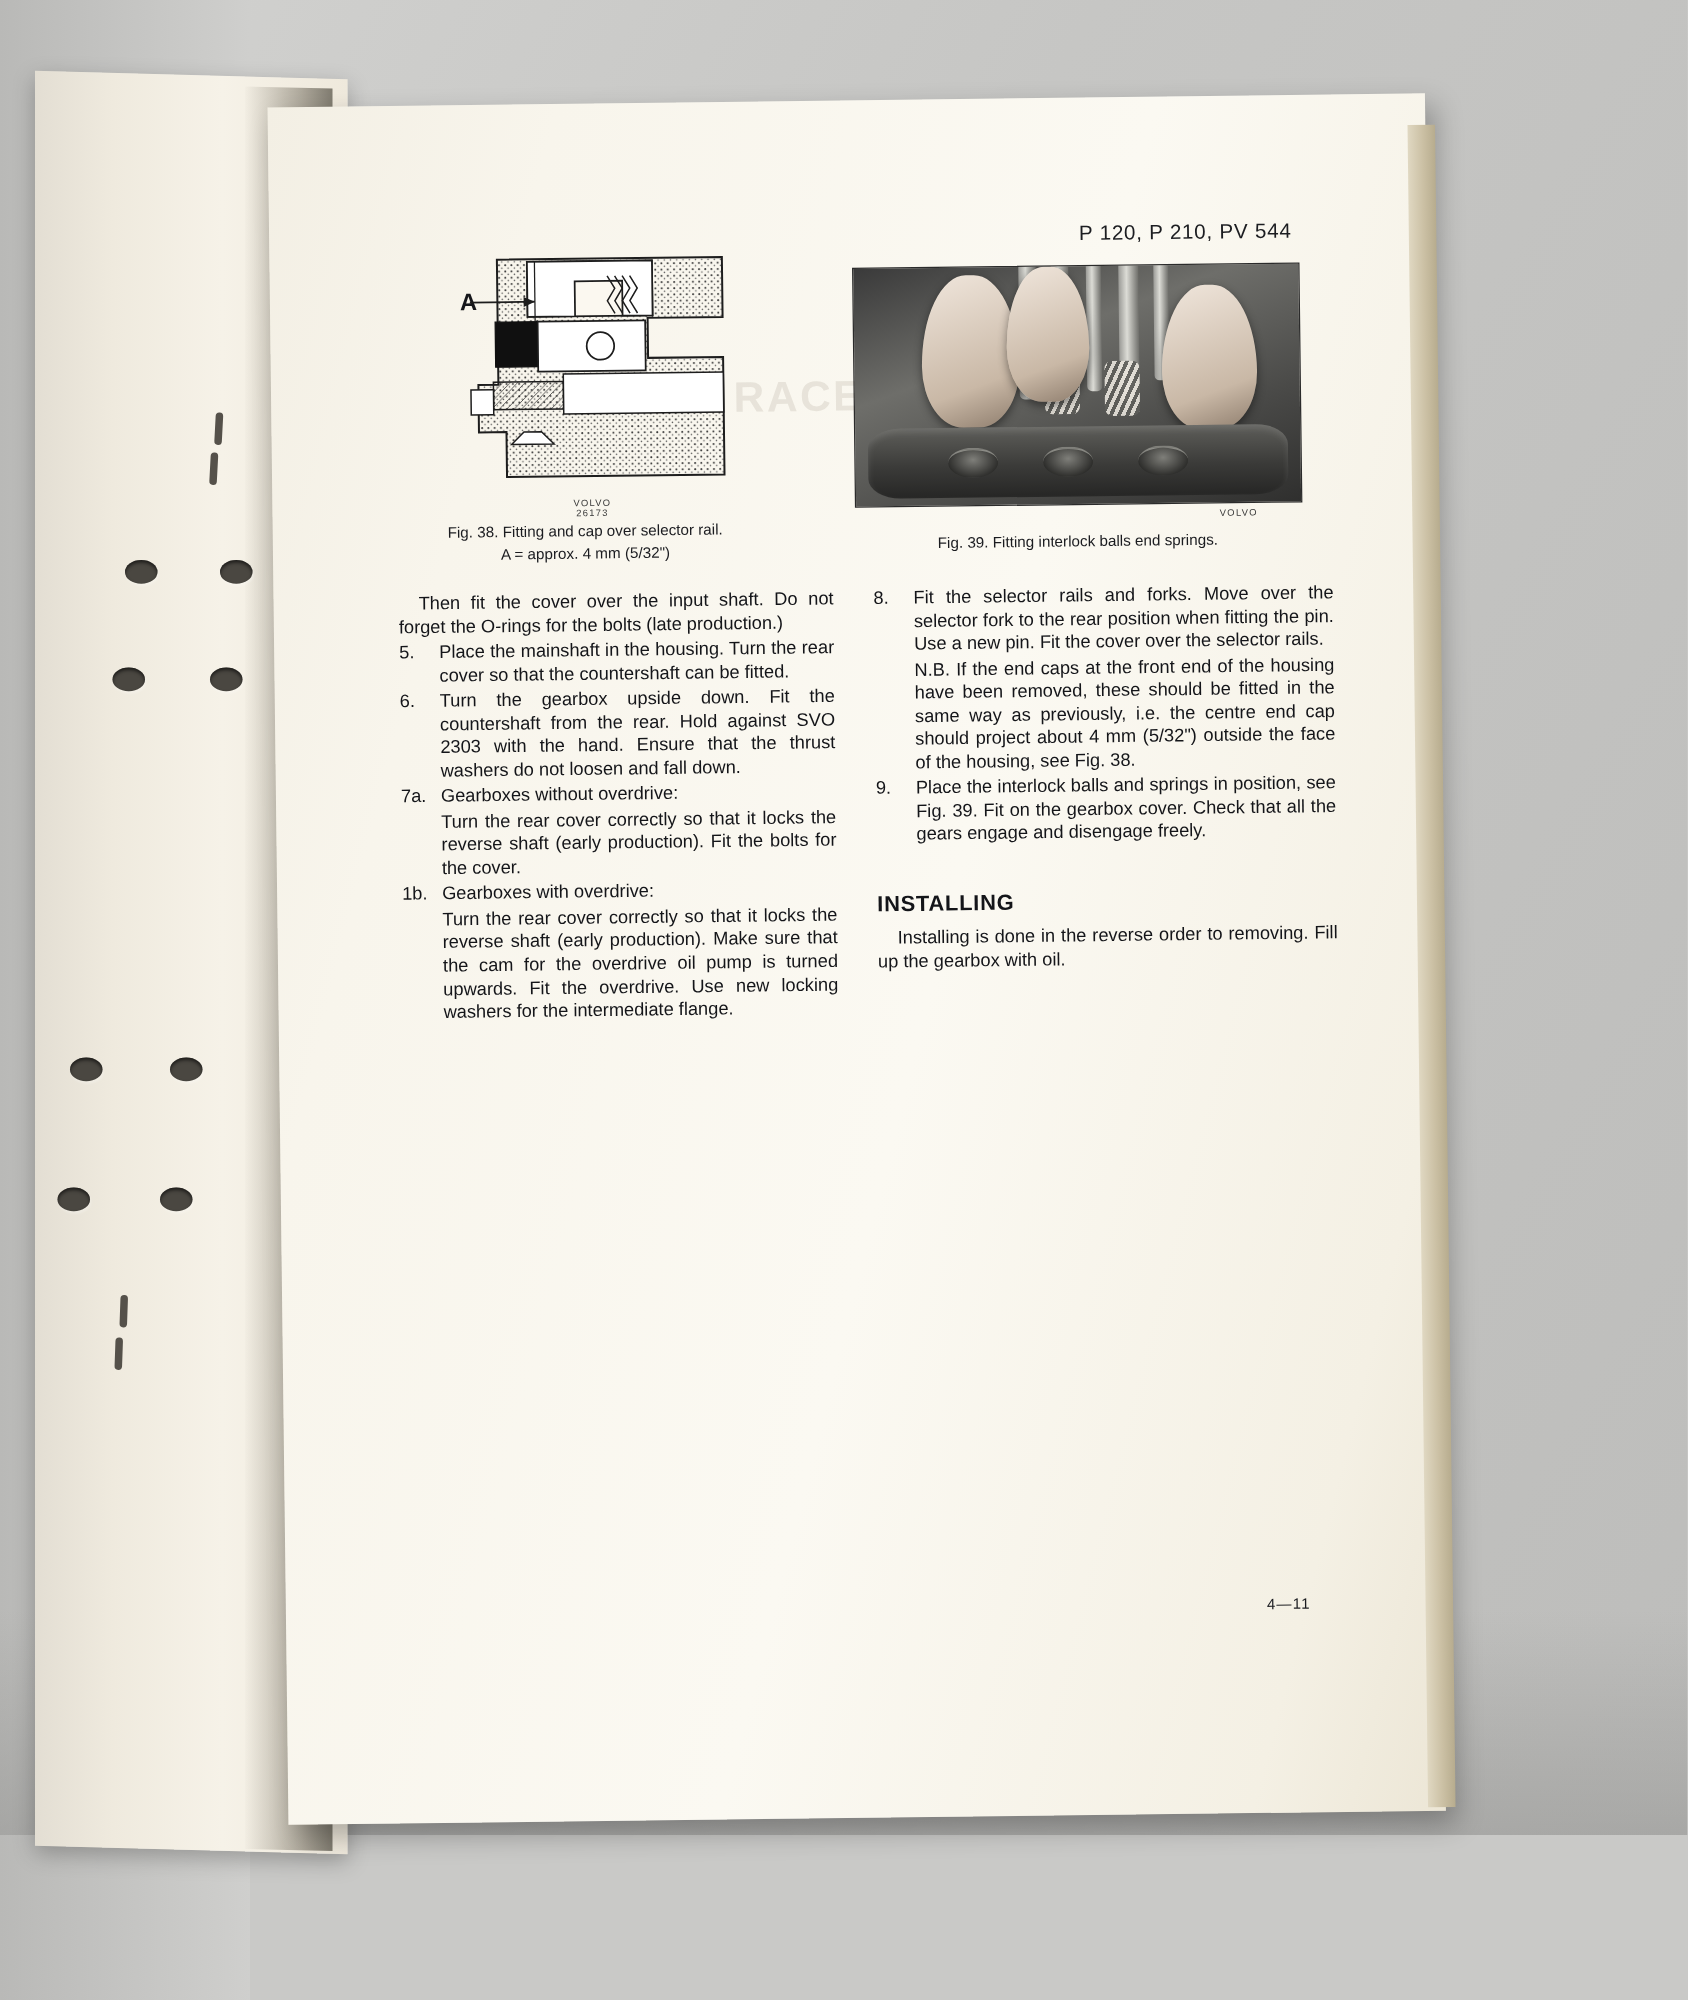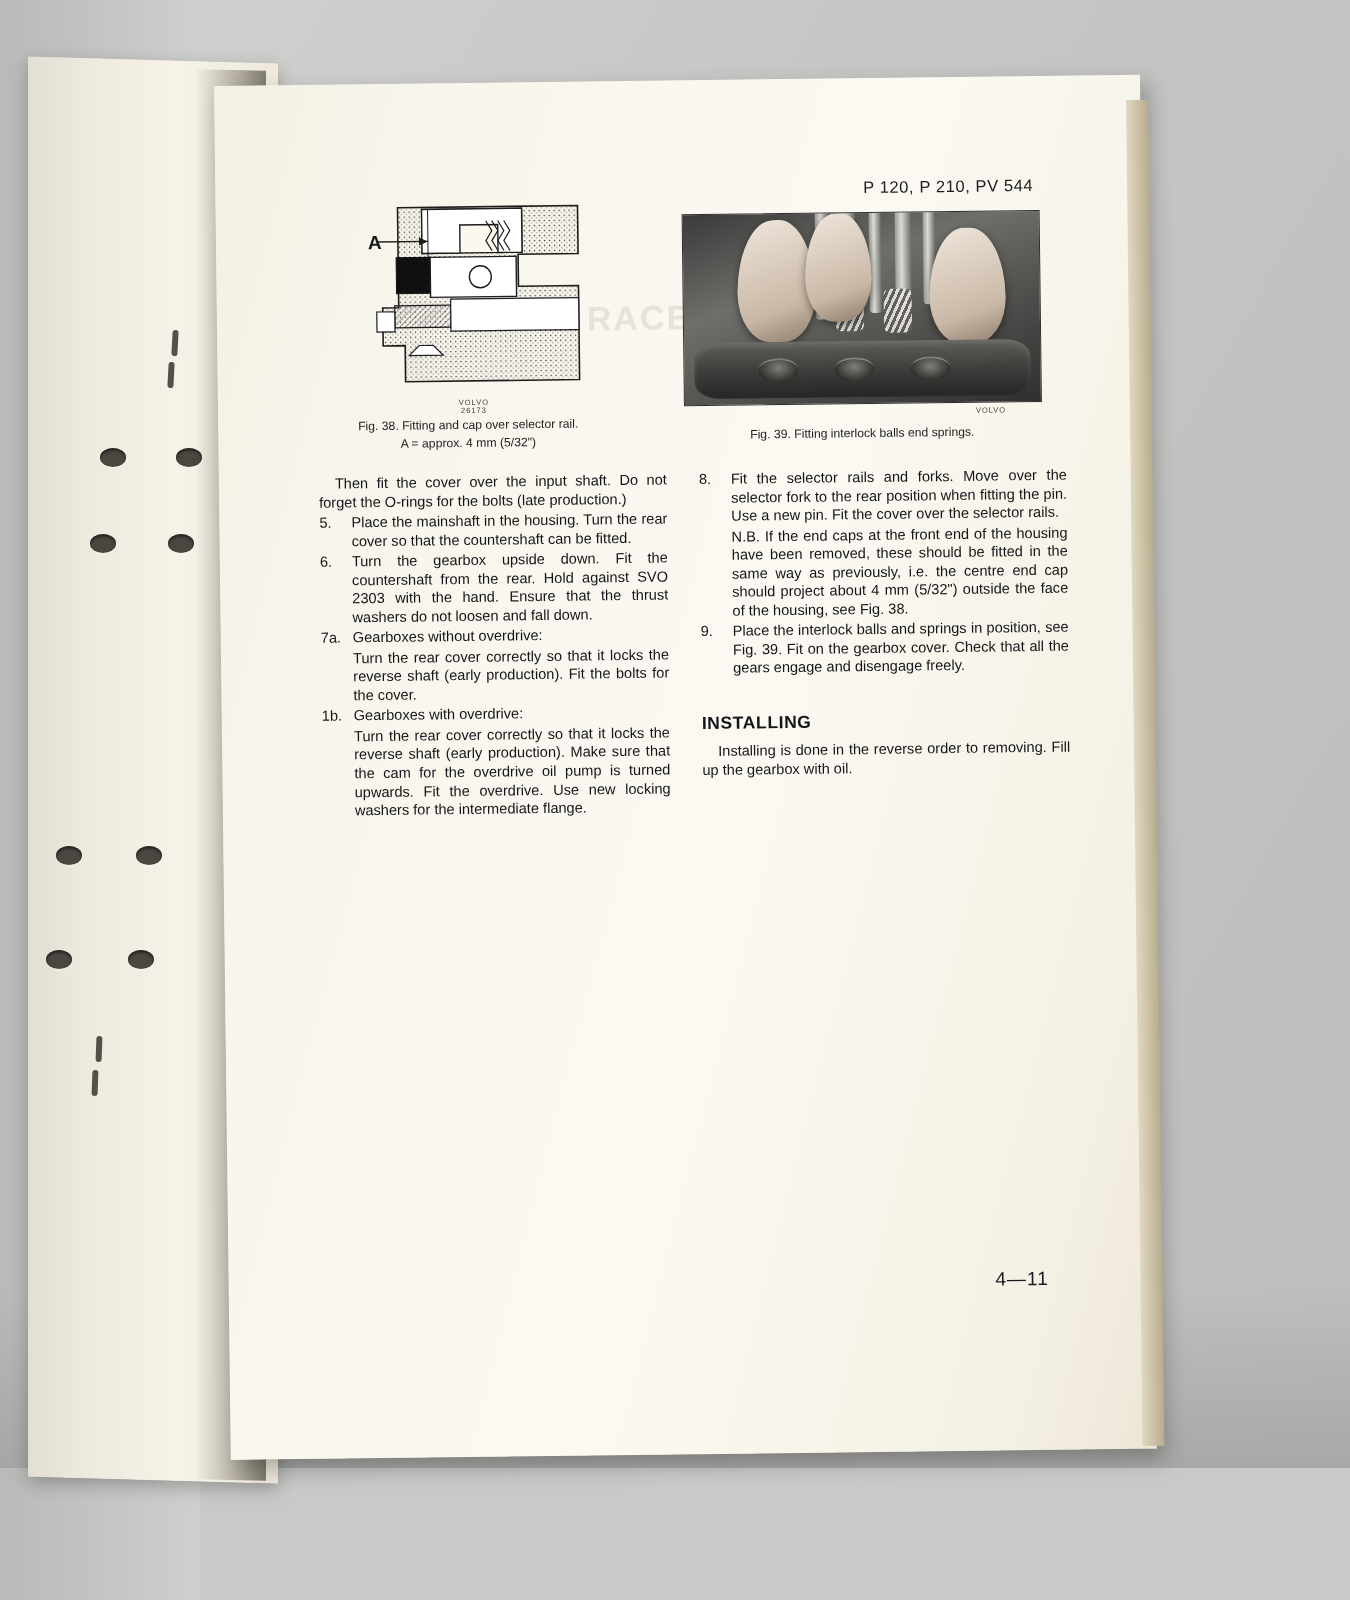--- a/index.html
+++ b/index.html
@@ -232,21 +232,21 @@
     margin: 34px 0 8px 0;
     font-size: 17.5px;
     font-weight: bold;
     letter-spacing: 0.6px;
   }
 
   .page-number {
     position: absolute;
     right: 106px;
     bottom: 160px;
-    font-size: 19px;
+    font-size: 12px;
     letter-spacing: 1px;
     color: #1a1b1f;
     margin-left: 40px;
   }
 </style>
 </head>
 <body>
 
 <div id="scene">
 

